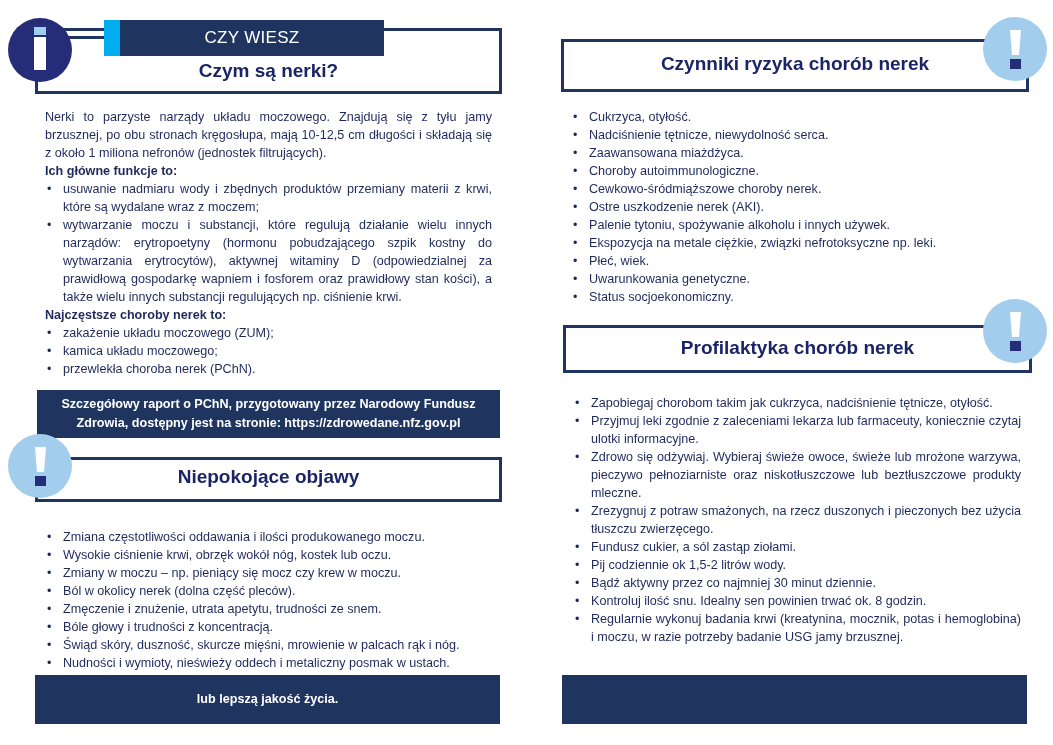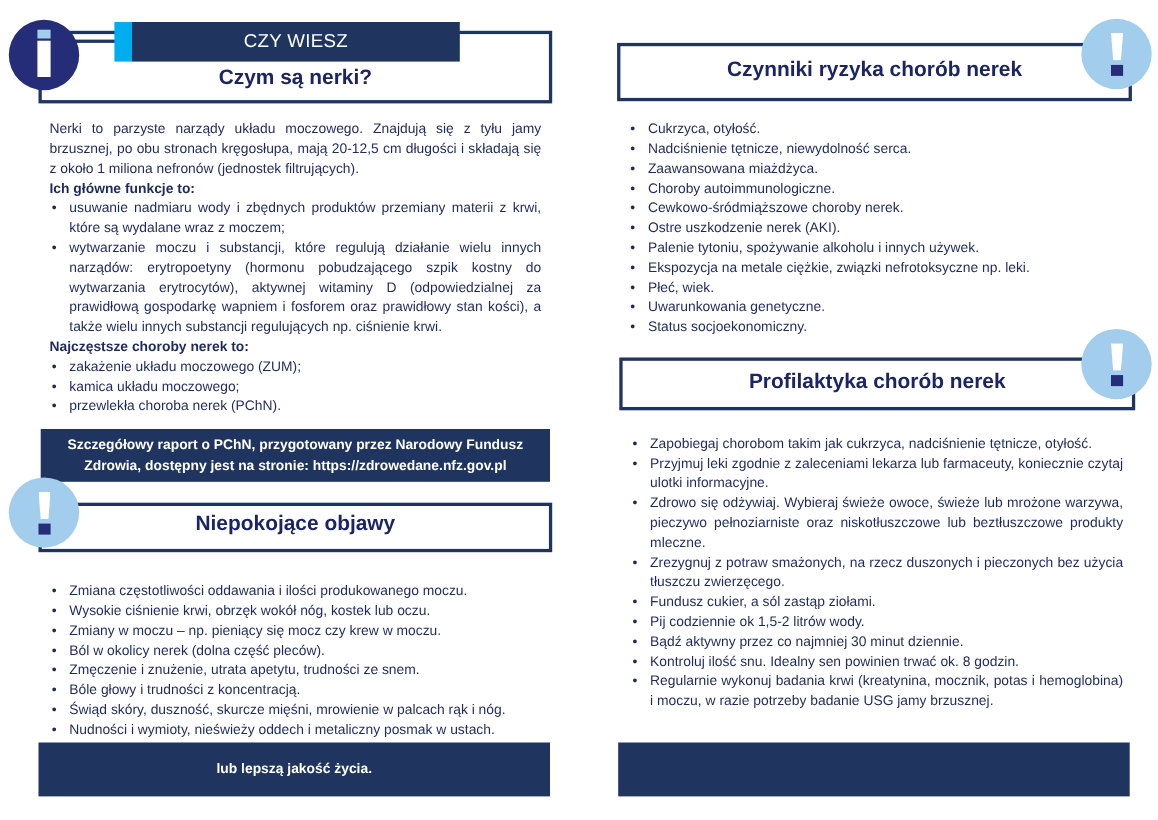--- a/index.html
+++ b/index.html
@@ -31,33 +31,33 @@
 </style>
 </head>
 <body>
 
 <div>
   <div class="frame" style="left:35px; top:28px; width:467px; height:66px;"></div>
 
   <div class="abs" style="left:60px; top:36px; width:45px; height:3px; background:#1f3560;"></div>
 
   <div class="abs" style="left:104px; top:20px; width:16px; height:36px; background:#00aeef;"></div>
-  <div class="abs" style="left:120px; top:20px; width:298px; height:36px; background:#1f3560; display:flex; align-items:center; justify-content:center;text-align:center;">
+  <div class="abs" style="left:120px; top:20px; width:264px; height:36px; background:#1f3560; display:flex; align-items:center; justify-content:center;text-align:center;">
     <span style="color:#fff; font-size:17px; letter-spacing:0.3px;">CZY WIESZ</span>
   </div>
   <div class="frame-title" style="left:35px; width:467px; top:60px; font-size:19px;">Czym są nerki?</div>
 
   <div class="circle circle-dark" style="left:8px; top:18px; width:64px; height:64px;">
     <div class="bar" style="left:26px; top:9px; width:12px; height:8px; background:#a2cdec;"></div>
     <div class="bar" style="left:26px; top:19px; width:12px; height:33px; background:#ffffff;"></div>
   </div>
 </div>
 
 <div class="text-block" style="left:45px; top:108px; width:447px;">
-  <p class="para">Nerki to parzyste narządy układu moczowego. Znajdują się z tyłu jamy brzusznej, po obu stronach kręgosłupa, mają 20-12,5 cm długości i składają się z około 1 miliona nefronów (jednostek filtrujących).</p>
+  <p class="para">Nerki to parzyste narządy układu moczowego. Znajdują się z tyłu jamy brzusznej, po obu stronach kręgosłupa, mają 10-12,5 cm długości i składają się z około 1 miliona nefronów (jednostek filtrujących).</p>
   <p class="bold">Ich główne funkcje to:</p>
   <ul class="bullets">
     <li>usuwanie nadmiaru wody i zbędnych produktów przemiany materii z krwi, które są wydalane wraz z moczem;</li>
     <li>wytwarzanie moczu i substancji, które regulują działanie wielu innych narządów: erytropoetyny (hormonu pobudzającego szpik kostny do wytwarzania erytrocytów), aktywnej witaminy D (odpowiedzialnej za prawidłową gospodarkę wapniem i fosforem oraz prawidłowy stan kości), a także wielu innych substancji regulujących np. ciśnienie krwi.</li>
   </ul>
   <p class="bold">Najczęstsze choroby nerek to:</p>
   <ul class="bullets">
     <li>zakażenie układu moczowego (ZUM);</li>
     <li>kamica układu moczowego;</li>
     <li>przewlekła choroba nerek (PChN).</li>

